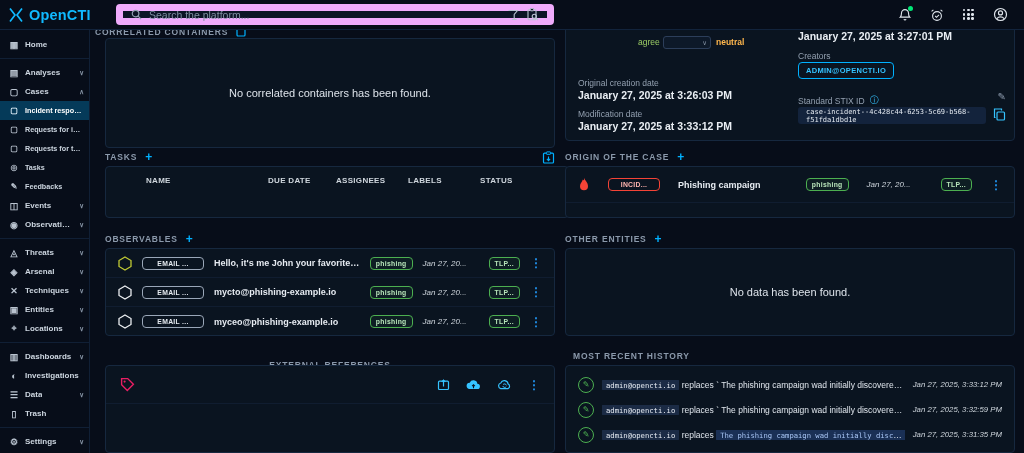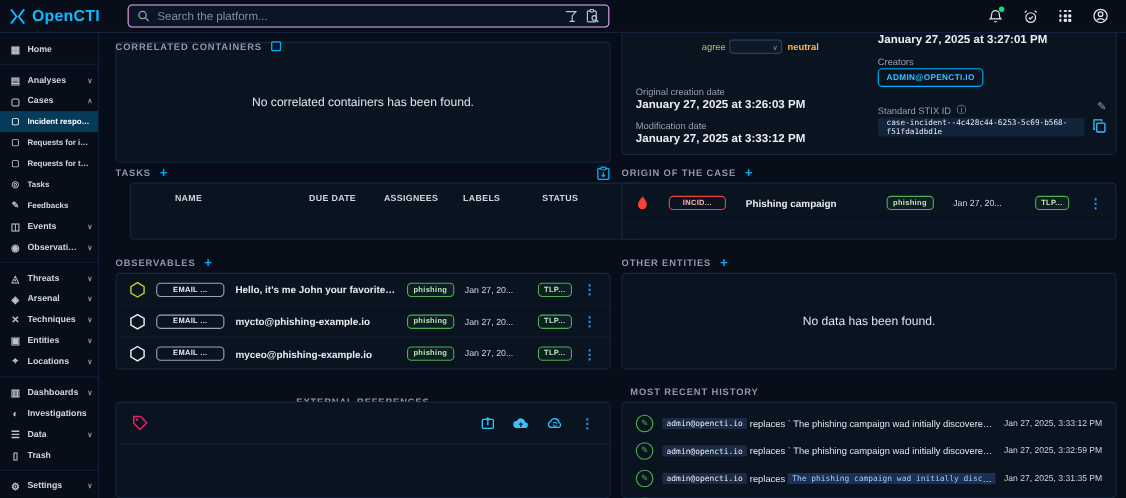--- a/index.html
+++ b/index.html
@@ -9,21 +9,21 @@
     font-family:"Liberation Sans", sans-serif;
     position:relative; font-size:10px;
   }
   .abs { position:absolute; }
 
   
   #topbar { position:absolute; top:0; left:0; right:0; height:30px; background:#070d19;
     border-bottom:1px solid #12233c; display:flex; align-items:center; z-index:50; }
   #logo { width:100px; display:flex; align-items:center; gap:5px; padding-left:8px; }
   #logo .logo-text { color:#10b9ff; font-size:14.5px; font-weight:bold; letter-spacing:.2px; }
-  #searchbox { margin-left:16px; width:438px; height:21px; background:#0c1526; border:1px solid #f0abfc;
+  #searchbox { margin-left:16px; width:438px; height:21px; background:#0c1526; border:7px solid #f0abfc;
     border-radius:4px; display:flex; align-items:center; gap:7px; padding:0 8px; }
   #searchbox input { flex:1; background:transparent; border:none; outline:none; color:#cfd6df;
     font-size:10.5px; font-family:"Liberation Sans", sans-serif; }
   #searchbox input::placeholder { color:#7f8ea0; }
   #topbar-right { margin-left:auto; display:flex; align-items:center; gap:17px; padding-right:16px; }
   .tb-icon { position:relative; width:15px; height:15px; display:flex; align-items:center; justify-content:center; cursor:pointer; }
   .green-dot { position:absolute; top:-1px; right:-1px; width:5px; height:5px; border-radius:50%; background:#00e676; }
   #apps-grid { display:grid; grid-template-columns:repeat(3,1fr); gap:1.5px; width:11px; height:11px; }
   #apps-grid span { width:2.4px; height:2.4px; background:#dfe5ec; border-radius:50%; }
 
@@ -60,21 +60,21 @@
 
   
   .th-row { display:flex; align-items:center; padding:9px 10px 0 40px; gap:0;
     font-size:8px; font-weight:700; color:#cfd6dd; text-transform:uppercase; letter-spacing:.3px; }
   .obs-row, .origin-row { display:flex; align-items:center; gap:10px; padding:0 12px; height:29px;
     border-bottom:1px solid #101d30; cursor:pointer; }
   .origin-row { height:36px;gap:18px; }
   .obs-row:last-child { border-bottom:none; }
   .row-value { flex:1; font-size:9px; color:#e6ebf1; font-weight:600; overflow:hidden;
     white-space:nowrap; text-overflow:ellipsis; }
-  .row-date { font-size:8px; color:#cfd6dd; width:56px; flex:none; }
+  .row-date { font-size:8px; color:#cfd6dd; width:56px; flex:none;font-style:italic; }
   .type-chip { width:62px; flex:none; }
 
   
   .mini-label { font-size:8.5px; color:#93a0b0; }
   .date-val { font-size:10.5px; font-weight:700; color:#e9eef3; }
   .opinion-select { width:48px; height:13px; border:1px solid #2c3e5a; border-radius:3px; background:#0d1929;
     display:flex; align-items:center; justify-content:flex-end; padding-right:3px; cursor:pointer; }
   .stix-box { position:absolute; background:#13233c; border-radius:3px; height:17px; display:flex;
     align-items:center; padding:0 8px; font-family:"DejaVu Sans Mono", monospace; font-size:7px; color:#e3e9f0; }
 
@@ -85,21 +85,21 @@
 
   
   .hist-row { display:flex; align-items:center; gap:8px; padding:0 12px; height:25px; }
   .hist-avatar { width:16px; height:16px; flex:none; border-radius:50%; border:1px solid #4caf50;
     color:#4caf50; font-size:8px; display:flex; align-items:center; justify-content:center; }
   .hist-msg { flex:1; overflow:hidden; white-space:nowrap; text-overflow:ellipsis; font-size:8.5px; color:#dfe5ec; }
   .hist-user { font-family:"DejaVu Sans Mono", monospace; font-size:7.2px; background:#1b2b45;
     color:#e7ecf3; padding:1.5px 4px; border-radius:2px; }
   .hist-code { font-family:"DejaVu Sans Mono", monospace; font-size:7.2px; background:#1a3055;
     color:#a9c6f5; padding:1.5px 4px; border-radius:2px; }
-  .hist-time { font-size:7.8px; color:#cfd6dd; white-space:nowrap; flex:none; }
+  .hist-time { font-size:7.8px; color:#cfd6dd; white-space:nowrap; flex:none;font-style:italic; }
 
   svg { display:block; }
   .icon-btn { cursor:pointer; }
 </style>
 </head>
 <body>
 
 <div id="topbar">
   <div id="logo">
     <svg width="16" height="16" viewBox="0 0 16 16">
@@ -253,40 +253,40 @@
     <span class="nav-label">Trash</span>
   </div>
   <div class="nav-div"></div>
   <div class="nav-item">
     <span class="glyph">⚙</span>
     <span class="nav-label">Settings</span>
     <span class="chev">∨</span>
   </div>
 </div>
 
-<div class="sect-head" style="left:105px; top:26px; width:450px; z-index:10;margin-top:10px;">
+<div class="sect-head" style="left:95px; top:26px; width:450px; z-index:10;">
   <span class="sect-title">Correlated containers</span>
   <svg class="icon-btn" width="10" height="10" viewBox="0 0 10 10">
     <rect x="1" y="1" width="8" height="8" rx="1" fill="none" stroke="#00b1ff" stroke-width="1.2"></rect>
   </svg>
 </div>
 <div class="panel" style="left:105px; top:38px; width:450px; height:110px;">
   <div class="empty-text">No correlated containers has been found.</div>
 </div>
 
 <div class="sect-head" style="left:105px; top:151px; width:450px;">
   <span class="sect-title">Tasks</span>
   <span class="plus-btn">+</span>
   <svg class="icon-btn" style="margin-left:auto;" width="13" height="13" viewBox="0 0 13 13">
     <rect x="1.5" y="2.2" width="10" height="9.8" rx="1" fill="none" stroke="#00b1ff" stroke-width="1.2"></rect>
     <rect x="4.4" y="0.9" width="4.2" height="2.4" rx="0.5" fill="#070d19" stroke="#00b1ff" stroke-width="1"></rect>
     <path d="M6.5 5.6v4M4.9 7.9l1.6 1.7 1.6-1.7" stroke="#00b1ff" fill="none" stroke-width="1.1"></path>
   </svg>
 </div>
-<div class="panel" style="left:118px; top:166px; width:464px; height:52px;">
+<div class="panel" style="left:105px; top:166px; width:464px; height:52px;">
   <div class="th-row">
     <span style="flex:1;">Name</span>
     <span style="width:68px;">Due date</span>
     <span style="width:72px;">Assignees</span>
     <span style="width:72px;">Labels</span>
     <span style="width:78px;">Status</span>
   </div>
 </div>
 
 <div class="sect-head" style="left:105px; top:233px; width:450px;align-items:center;">

